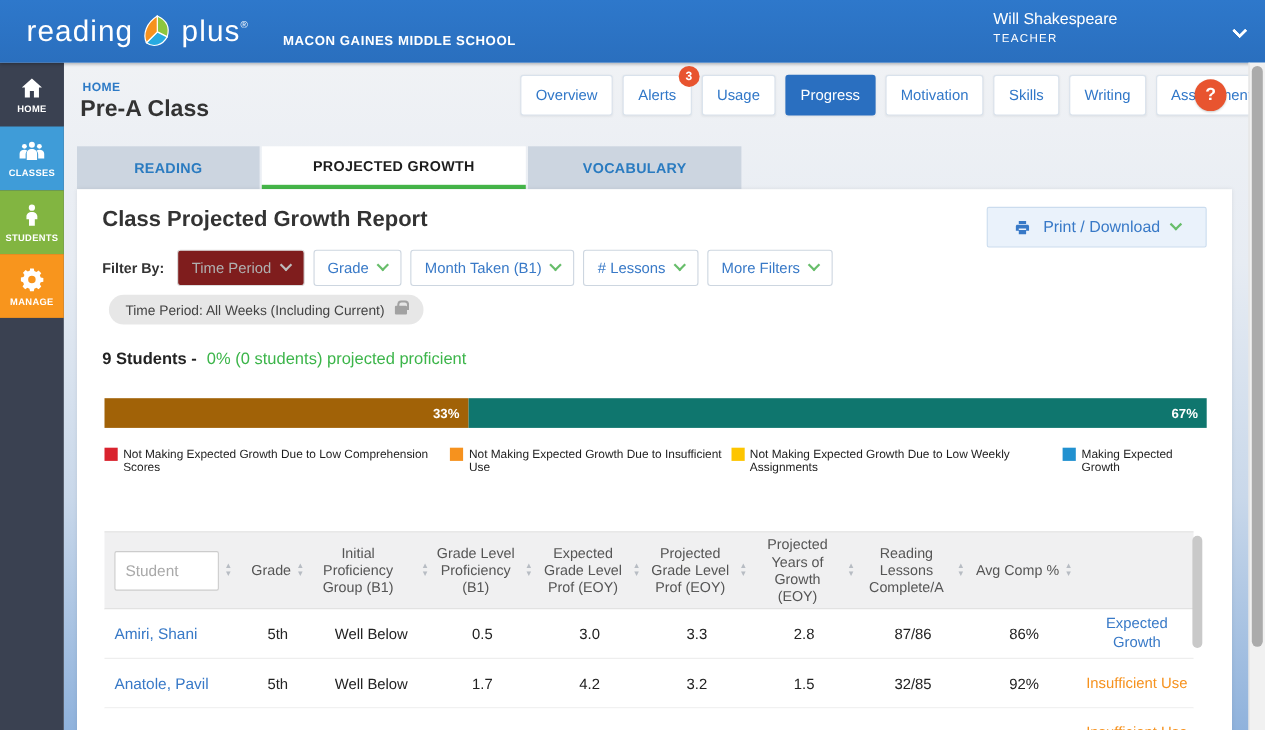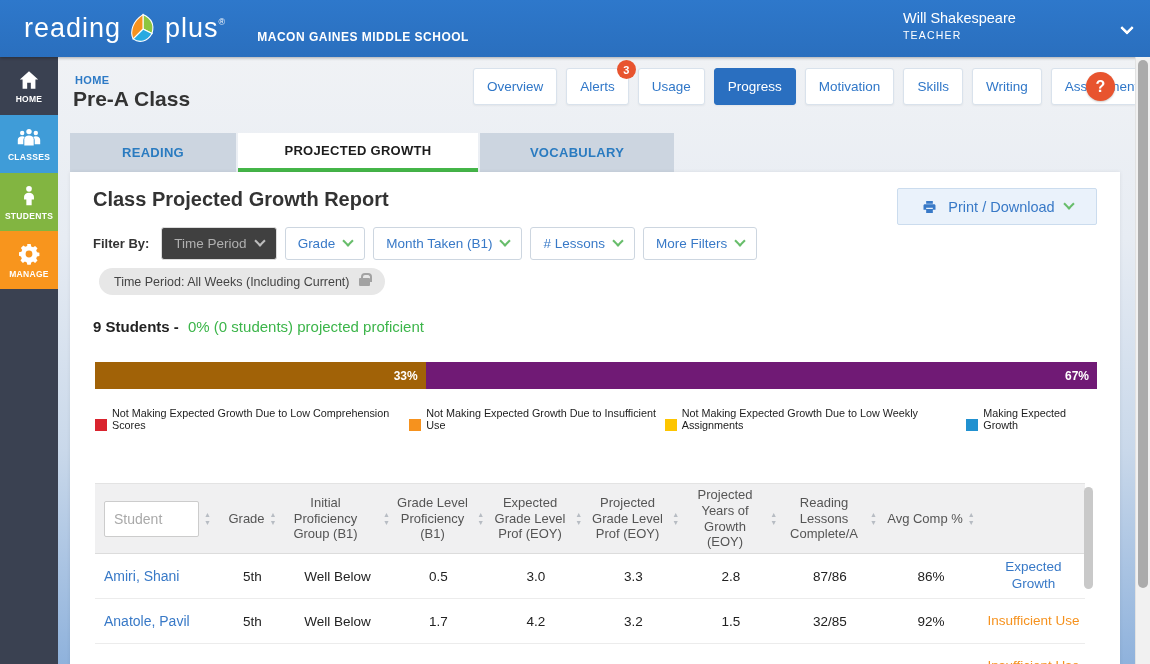--- a/index.html
+++ b/index.html
@@ -71,21 +71,21 @@
   .report-title { position:absolute; left:23px; top:16px; font-size:20px; color:#333; }
   .print-btn { position:absolute; left:827px; top:16px; width:200px; height:37px;
     background:#eaf2fb; border:1px solid #cbdcee; border-radius:2px; display:flex;
     align-items:center; justify-content:center; gap:10px; color:#3879c7; font-size:14.5px;
     font-family:inherit; cursor:pointer; }
 
   .filter-row { position:absolute; left:23px; top:55px; height:33px; display:flex; gap:8px; align-items:center; }
   .filter-label { font-size:13px; font-weight:bold; color:#333; margin-right:4px; }
   .dd { height:33px; padding:0 12px; background:#fff; border:1px solid #cdd6e0; border-radius:3px;
     color:#3879c7; font-size:13.5px; display:flex; align-items:center; gap:9px; cursor:pointer; }
-  .dd.disabled { background:#404040; border-color:#dcdcdc; color:#b0b0b0; cursor:default;text-align:center; }
+  .dd.disabled { background:#7f1d1d; border-color:#dcdcdc; color:#b0b0b0; cursor:default;text-align:center; }
   .chev { width:8px; height:8px; border-right:2px solid #67bd6a; border-bottom:2px solid #67bd6a;
     transform:rotate(45deg); margin-top:-5px; }
   .dd.disabled .chev { border-color:#bdbdbd; }
   .user-chev-css { width:10px; height:10px; border-right:3px solid #fff; border-bottom:3px solid #fff;
     transform:rotate(45deg); border-radius:1px; }
 
   .pill { position:absolute; left:29px; top:96px; height:27px; display:inline-flex; align-items:center;
     padding:0 15px; background:#e7e7e7; border-radius:14px; font-size:12.5px; color:#444; cursor:default; }
   .lock { position:relative; width:11px; height:8px; background:#a2a2a2; border-radius:1px; margin-left:9px; }
   .lock::before { content:""; position:absolute; left:2px; top:-5px; width:7px; height:7px;
@@ -93,25 +93,25 @@
 
   .summary { position:absolute; left:23px; top:146px; font-size:15px; }
   .summary .s-bold { font-weight:bold; color:#222; }
   .summary .s-green { color:#3cb54a; margin-left:5px; }
 
   
   .bar { position:absolute; left:25px; top:190px; width:1002px; height:27px; display:flex; }
   .seg { height:100%; display:flex; align-items:center; justify-content:flex-end; }
   .seg span { color:#fff; font-size:12px; font-weight:bold; padding-right:8px; }
   .seg-orange { background:#a16207; }
-  .seg-blue { background:#701a75;padding-left:48px; }
+  .seg-blue { background:#0f766e;padding-left:48px; }
 
   .legend { position:absolute; left:25px; top:235px; width:1002px; display:flex;
     justify-content:space-between; align-items:center; }
-  .leg-item { display:flex; align-items:flex-end; gap:5px; }
+  .leg-item { display:flex; align-items:flex-start; gap:5px; }
   .leg-sq { width:12px; height:12px; flex:0 0 12px; }
   .leg-item span.lbl { font-size:10.8px; color:#1d1d1d; }
 
   
   .table { position:absolute; left:25px; top:311px; width:990px; }
   .thead { display:flex; height:71px; background:#f0f0f1; border-top:1px solid #e3e3e3;
     border-bottom:1px solid #dcdcdc; align-items:center; }
   .th { display:flex; align-items:center; justify-content:center; gap:5px; height:100%; }
   .th .hl { font-size:13px; color:#555; text-align:center; line-height:1.2; max-width:82%; }
   .sort { display:flex; flex-direction:column; gap:1px; cursor:pointer; }

